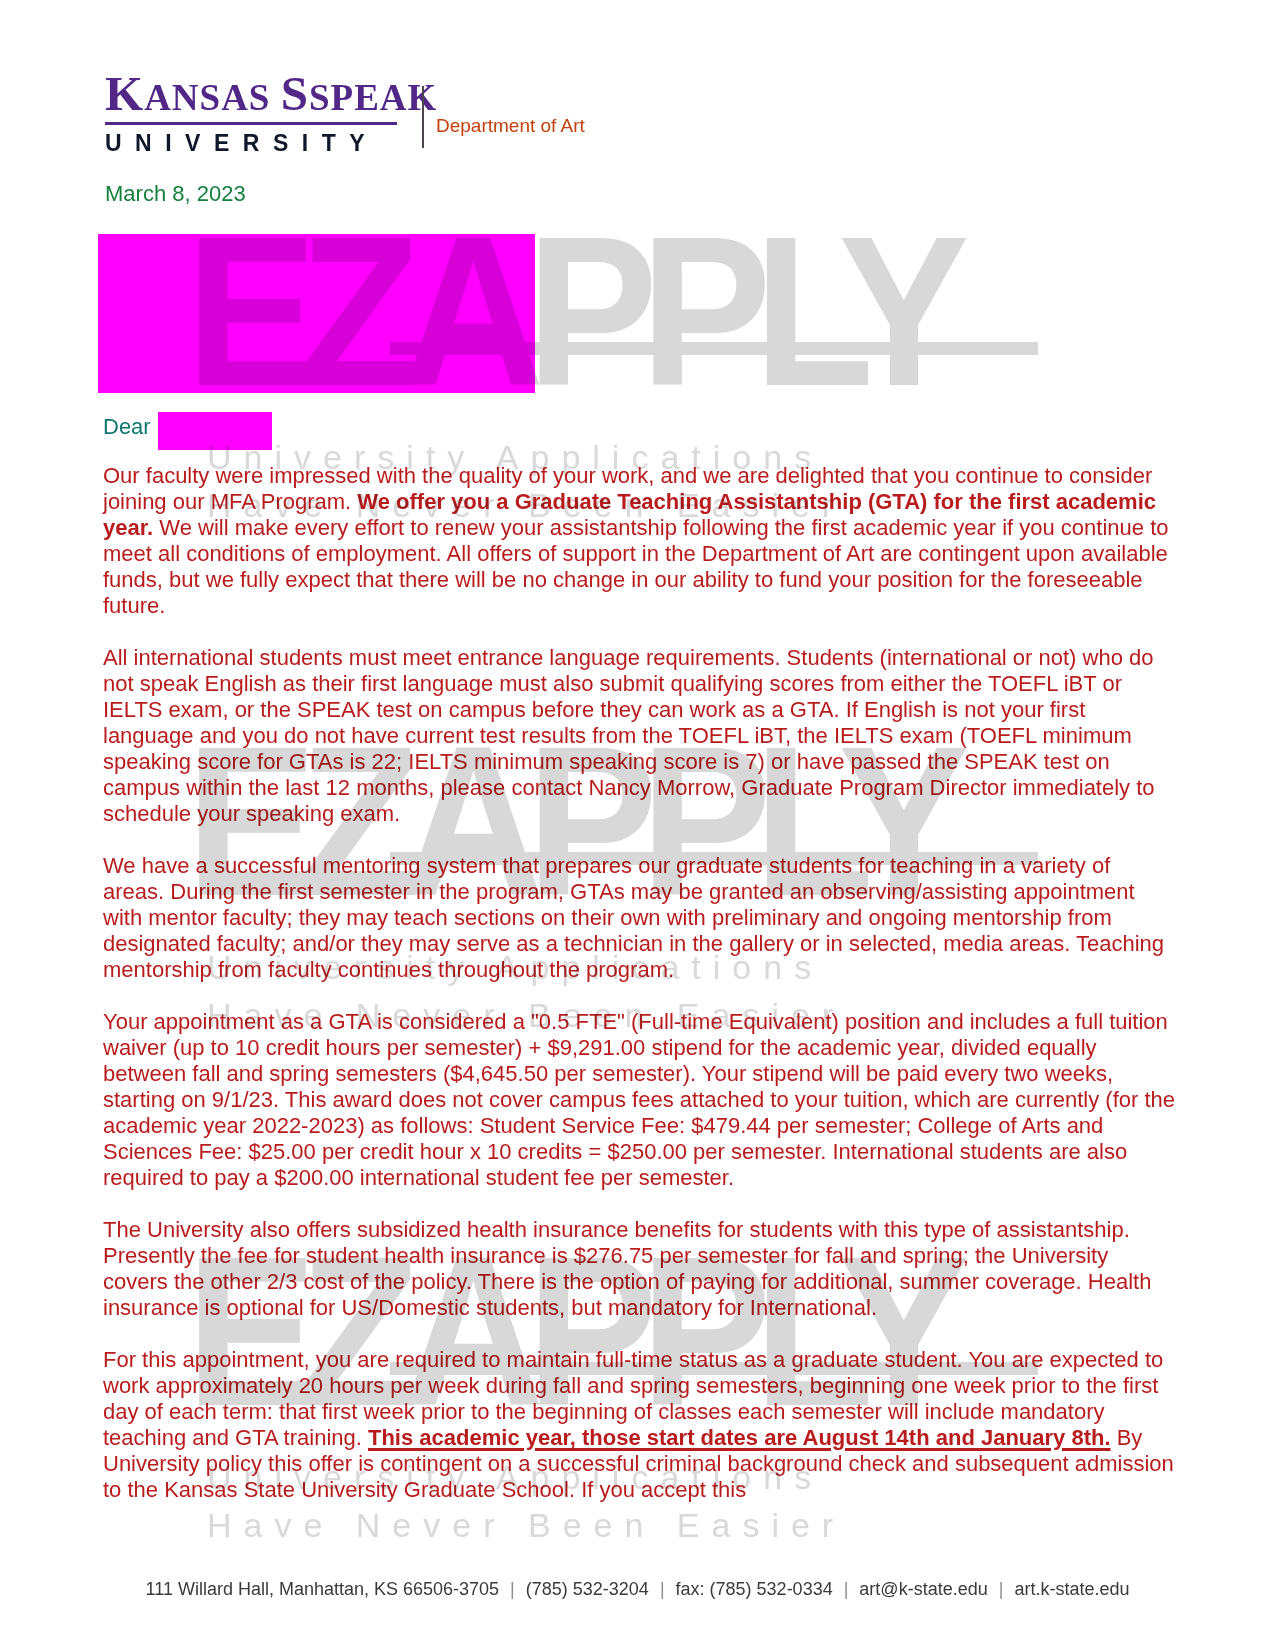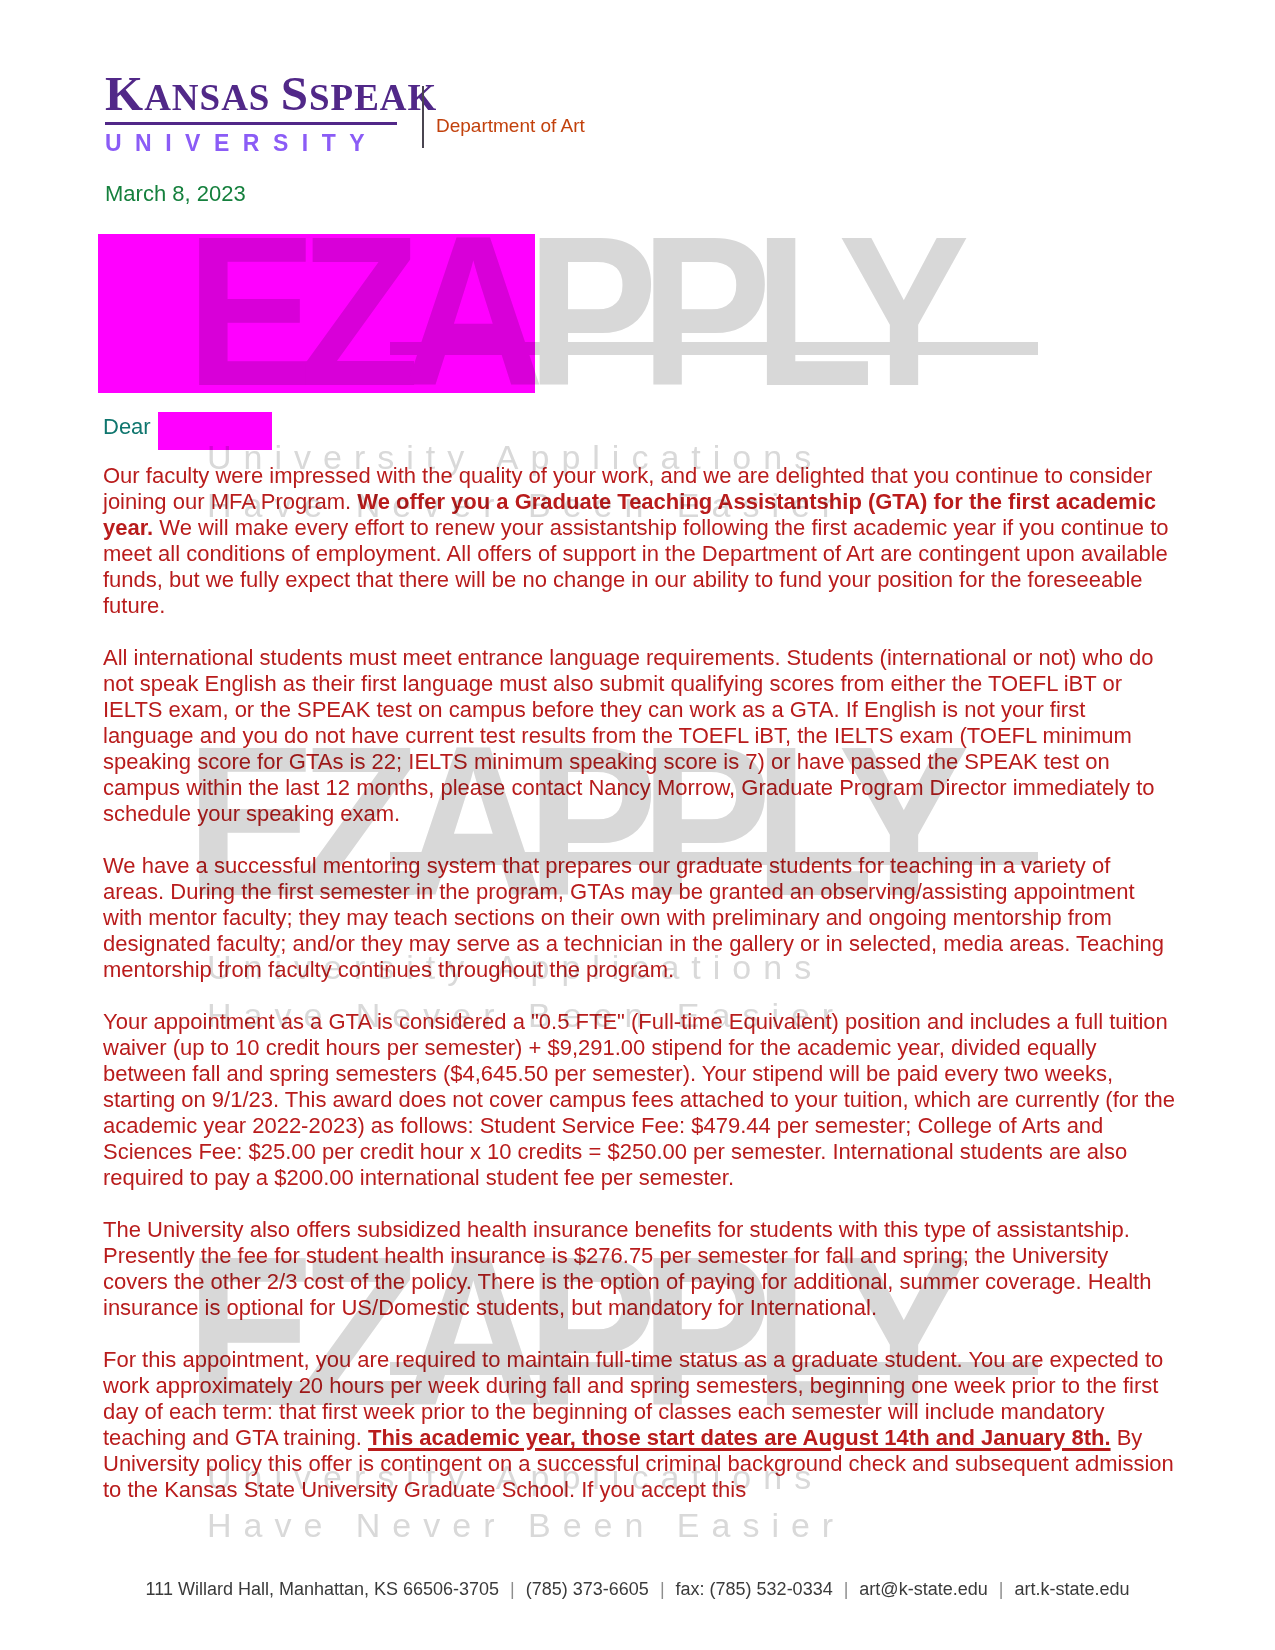--- a/index.html
+++ b/index.html
@@ -19,21 +19,21 @@
     font-family:"Liberation Serif", serif;
     font-weight:bold;
     font-size:37px;
     letter-spacing:1px;
     line-height:44px;
     white-space:nowrap;
   }
   .ksu-wordmark .big{font-size:49px;}
   .ksu-rule{width:292px;height:3px;background:#512888;margin-top:2px;}
   .ksu-university{
-    color:#8b5cf6;
+    color:#0f172a;
     font-weight:bold;
     font-size:23px;
     letter-spacing:13.5px;
     margin-top:5px;
     white-space:nowrap;
   }
   .lh-divider{position:absolute;left:422px;top:86px;width:2px;height:62px;background:#4a4550;}
   .lh-college{position:absolute;left:436px;top:80px;font-size:24px;color:#3e3844;line-height:30px;}
   .lh-dept{position:absolute;left:436px;top:114px;font-size:19px;color:#c2410c;line-height:24px;}
   
@@ -106,21 +106,21 @@
 
   <div class="body-text">
       <p><span>Our faculty were impressed with the quality of your work, and we are delighted that you continue to consider joining our MFA Program. </span><span class="b">We offer you a Graduate Teaching Assistantship (GTA) for the first academic year.</span><span> We will make every effort to renew your assistantship following the first academic year if you continue to meet all conditions of employment. All offers of support in the Department of Art are contingent upon available funds, but we fully expect that there will be no change in our ability to fund your position for the foreseeable future.</span></p>
       <p><span>All international students must meet entrance language requirements. Students (international or not) who do not speak English as their first language must also submit qualifying scores from either the TOEFL iBT or IELTS exam, or the SPEAK test on campus before they can work as a GTA. If English is not your first language and you do not have current test results from the TOEFL iBT, the IELTS exam (TOEFL minimum speaking score for GTAs is 22; IELTS minimum speaking score is 7) or have passed the SPEAK test on campus within the last 12 months, please contact Nancy Morrow, Graduate Program Director immediately to schedule your speaking exam.</span></p>
       <p><span>We have a successful mentoring system that prepares our graduate students for teaching in a variety of areas. During the first semester in the program, GTAs may be granted an observing/assisting appointment with mentor faculty; they may teach sections on their own with preliminary and ongoing mentorship from designated faculty; and/or they may serve as a technician in the gallery or in selected, media areas. Teaching mentorship from faculty continues throughout the program.</span></p>
       <p><span>Your appointment as a GTA is considered a "0.5 FTE" (Full-time Equivalent) position and includes a full tuition waiver (up to 10 credit hours per semester) + $9,291.00 stipend for the academic year, divided equally between fall and spring semesters ($4,645.50 per semester). Your stipend will be paid every two weeks, starting on 9/1/23. This award does not cover campus fees attached to your tuition, which are currently (for the academic year 2022-2023) as follows: Student Service Fee: $479.44 per semester; College of Arts and Sciences Fee: $25.00 per credit hour x 10 credits = $250.00 per semester. International students are also required to pay a $200.00 international student fee per semester.</span></p>
       <p><span>The University also offers subsidized health insurance benefits for students with this type of assistantship. Presently the fee for student health insurance is $276.75 per semester for fall and spring; the University covers the other 2/3 cost of the policy. There is the option of paying for additional, summer coverage. Health insurance is optional for US/Domestic students, but mandatory for International.</span></p>
       <p><span>For this appointment, you are required to maintain full-time status as a graduate student. You are expected to work approximately 20 hours per week during fall and spring semesters, beginning one week prior to the first day of each term: that first week prior to the beginning of classes each semester will include mandatory teaching and GTA training. </span><span class="b u">This academic year, those start dates are August 14th and January 8th.</span><span> By University policy this offer is contingent on a successful criminal background check and subsequent admission to the Kansas State University Graduate School. If you accept this</span></p>
     </div>
 
-  <div class="footer"><span>111 Willard Hall, Manhattan, KS 66506-3705</span><span class="sep">|</span><span>(785) 373-6605</span><span class="sep">|</span><span>fax: (785) 532-0334</span><span class="sep">|</span><span>art@k-state.edu</span><span class="sep">|</span><span>art.k-state.edu</span></div>
+  <div class="footer"><span>111 Willard Hall, Manhattan, KS 66506-3705</span><span class="sep">|</span><span>(785) 532-3204</span><span class="sep">|</span><span>fax: (785) 532-0334</span><span class="sep">|</span><span>art@k-state.edu</span><span class="sep">|</span><span>art.k-state.edu</span></div>
 
   <div class="watermark">
     <div class="wm-tile" style="top:234px">
       <div class="wm-logo">EZAPPLY</div>
       <div class="wm-bar"></div>
       <div class="wm-line wm-line1">University Applications</div>
       <div class="wm-line wm-line2">Have Never Been Easier</div>
     </div>
     <div class="wm-tile" style="top:744px">
       <div class="wm-logo">EZAPPLY</div>

